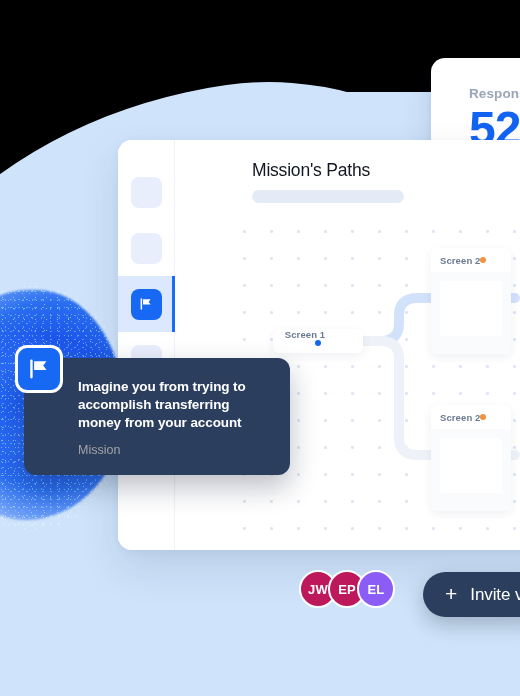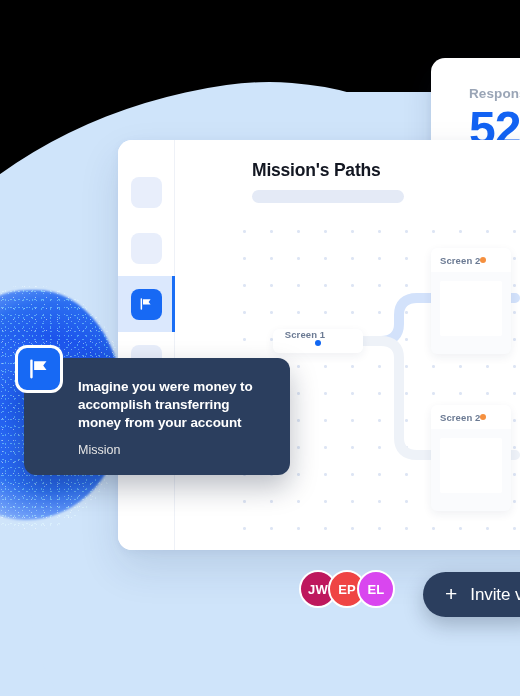--- a/index.html
+++ b/index.html
@@ -189,21 +189,21 @@
     position: relative;
     flex: 1;
     background: #ffffff;
     overflow: hidden;
   }
   .panel-title {
     position: absolute;
     left: 77px;
     top: 20px;
     font-size: 17.5px;
-    font-weight: 700;
+    font-weight: 400;
     color: #131722;
     letter-spacing: -.2px;
     white-space: nowrap;
   }
   .panel-skeleton {
     position: absolute;
     left: 77px;
     top: 50px;
     width: 152px;
     height: 13px;
@@ -294,21 +294,21 @@
     font-size: 13.5px;
     line-height: 18px;
     font-weight: 700;
     color: #ffffff;
     letter-spacing: -.1px;
   }
   .tooltip-sub {
     margin-top: 11px;
     font-size: 12.5px;
     font-weight: 400;
-    color: #e5e5e5;
+    color: #a3a3a3;
   }
   .flag-badge {
     position: absolute;
     left: 15px;
     top: 345px;
     width: 48px;
     height: 48px;
     border-radius: 12px;
     background: #1769f4;
     border: 3px solid #ffffff;
@@ -443,38 +443,38 @@
           <div class="node-thumb"></div>
         </div>
       </div>
 
       <div class="panel-title">Mission's Paths</div>
       <div class="panel-skeleton"></div>
     </div>
   </div>
 
   <div class="tooltip">
-    <div class="tooltip-text">Imagine you were money to accomplish transferring money from your account</div>
+    <div class="tooltip-text">Imagine you from trying to accomplish transferring money from your account</div>
     <div class="tooltip-sub">Mission</div>
   </div>
   <div class="flag-badge">
     <svg width="26" height="26" viewBox="0 0 16 16" aria-hidden="true">
       <rect x="2.6" y="2.2" width="1.5" height="11.6" rx=".7" fill="#ffffff"></rect>
       <path d="M5 3.2 H12.6 L10.6 5.9 L12.6 8.6 H5 Z" fill="#ffffff"></path>
     </svg>
   </div>
 
   <div class="avatar-row">
     <div class="avatar" style="background:#be185d">
       <span>JW</span>
     </div>
-    <div class="avatar" style="background:#ef4444">
+    <div class="avatar" style="background:#be185d">
       <span>EP</span>
     </div>
-    <div class="avatar" style="background:#d946ef">
+    <div class="avatar" style="background:#8b5cf6">
       <span>EL</span>
     </div>
   </div>
 
   <div class="invite-btn">
     <span class="invite-plus">+</span>
     <span class="invite-label">Invite v</span>
   </div>
 
 </div>

